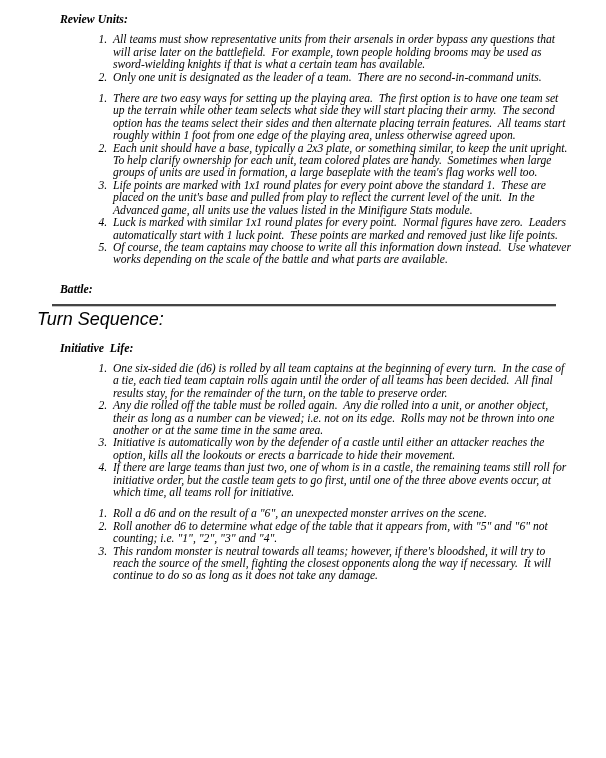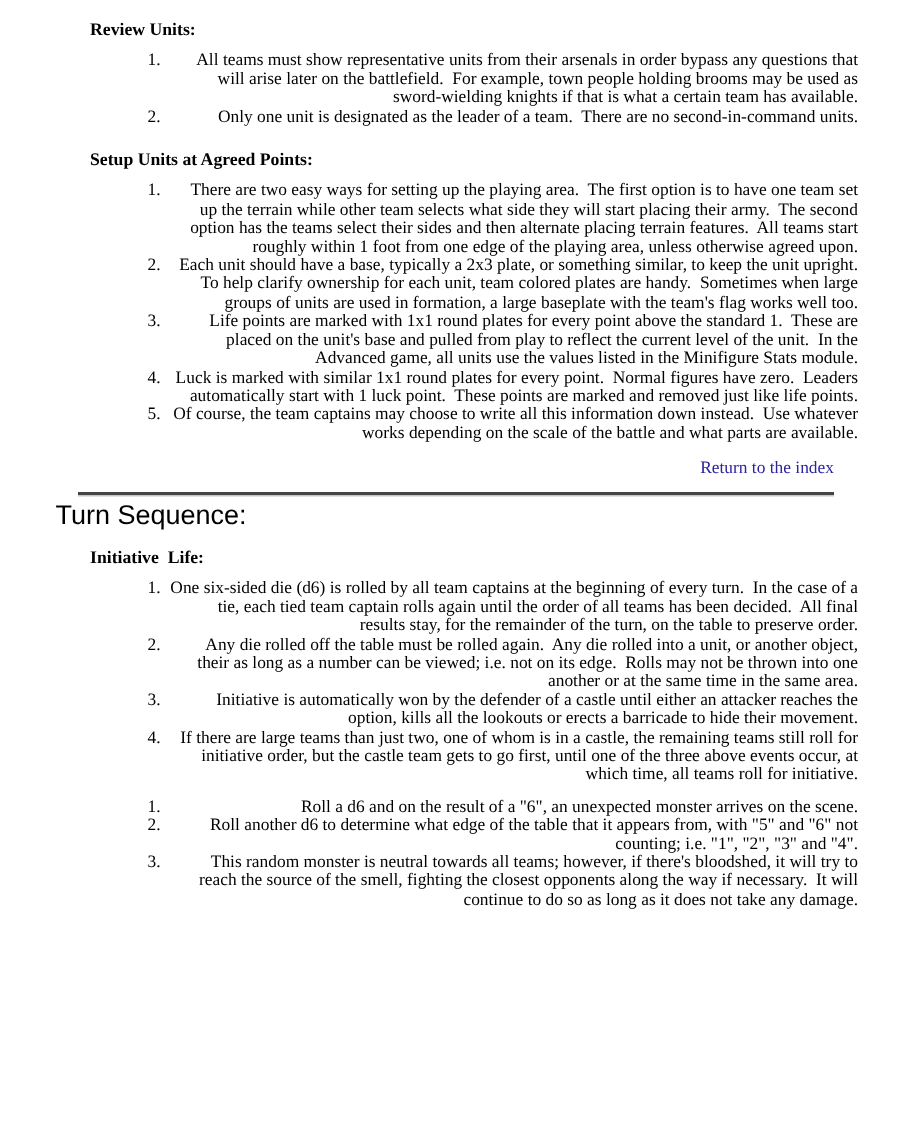--- a/index.html
+++ b/index.html
@@ -8,39 +8,39 @@
     background: #ffffff;
   }
   body {
     width: 606px; height: 758px;
     overflow: hidden;
     color: #000000;
     font-family: "Liberation Serif", serif;
     font-size: 11.6px;
     line-height: 12.4px;
   }
-  .doc { padding: 13px 34px 0 37px; }
+  .doc { padding: 13px 34px 0 37px; font-style: italic; }
 
   .sub-head {
     font-size: 11.8px;
     font-weight: bold;
     margin: 16px 0 0 23px;
     white-space: pre-wrap;
   }
   .subsection.first .sub-head { margin-top: 0; }
 
   ol.rule-list {
     margin: 9px 0 0 0;
     padding: 0 0 0 73px;
   }
   ol.rule-list li {
     margin: 0;
     padding-left: 3px;
     white-space: pre-wrap;
-    text-align: right;
+    text-align: left;
   }
 
   .index-link-row {
     text-align: right;
     margin: 11px 16px 0 0;
   }
   .index-link {
     color: #2b23a0;
     text-decoration: none;
     cursor: pointer;
@@ -69,37 +69,34 @@
 
   <section class="subsection first">
     <h3 class="sub-head">Review Units:</h3>
     <ol class="rule-list">
       <li>All teams must show representative units from their arsenals in order bypass any questions that will arise later on the battlefield.  For example, town people holding brooms may be used as sword-wielding knights if that is what a certain team has available.</li>
       <li>Only one unit is designated as the leader of a team.  There are no second-in-command units.</li>
     </ol>
   </section>
 
   <section class="subsection">
-    <h3 class="sub-head">Setup Units at Agreed Points:</h3>
     <ol class="rule-list">
       <li>There are two easy ways for setting up the playing area.  The first option is to have one team set up the terrain while other team selects what side they will start placing their army.  The second option has the teams select their sides and then alternate placing terrain features.  All teams start roughly within 1 foot from one edge of the playing area, unless otherwise agreed upon.</li>
       <li>Each unit should have a base, typically a 2x3 plate, or something similar, to keep the unit upright.  To help clarify ownership for each unit, team colored plates are handy.  Sometimes when large groups of units are used in formation, a large baseplate with the team's flag works well too.</li>
       <li>Life points are marked with 1x1 round plates for every point above the standard 1.  These are placed on the unit's base and pulled from play to reflect the current level of the unit.  In the Advanced game, all units use the values listed in the Minifigure Stats module.</li>
       <li>Luck is marked with similar 1x1 round plates for every point.  Normal figures have zero.  Leaders automatically start with 1 luck point.  These points are marked and removed just like life points.</li>
       <li>Of course, the team captains may choose to write all this information down instead.  Use whatever works depending on the scale of the battle and what parts are available.</li>
     </ol>
   </section>
 
   <section class="subsection">
+    <h3 class="sub-head">Battle:</h3>
   </section>
 
 
-  <p class="index-link-row">
-    <a href="#" class="index-link" style="color: rgb(43, 35, 160);">Return to the index</a>
-  </p>
 
   <hr class="divider">
 
   <h2 class="main-head">Turn Sequence:</h2>
 
   <section class="subsection">
     <h3 class="sub-head">Initiative  Life:</h3>
     <ol class="rule-list">
       <li>One six-sided die (d6) is rolled by all team captains at the beginning of every turn.  In the case of a tie, each tied team captain rolls again until the order of all teams has been decided.  All final results stay, for the remainder of the turn, on the table to preserve order.</li>
       <li>Any die rolled off the table must be rolled again.  Any die rolled into a unit, or another object, their as long as a number can be viewed; i.e. not on its edge.  Rolls may not be thrown into one another or at the same time in the same area.</li>

